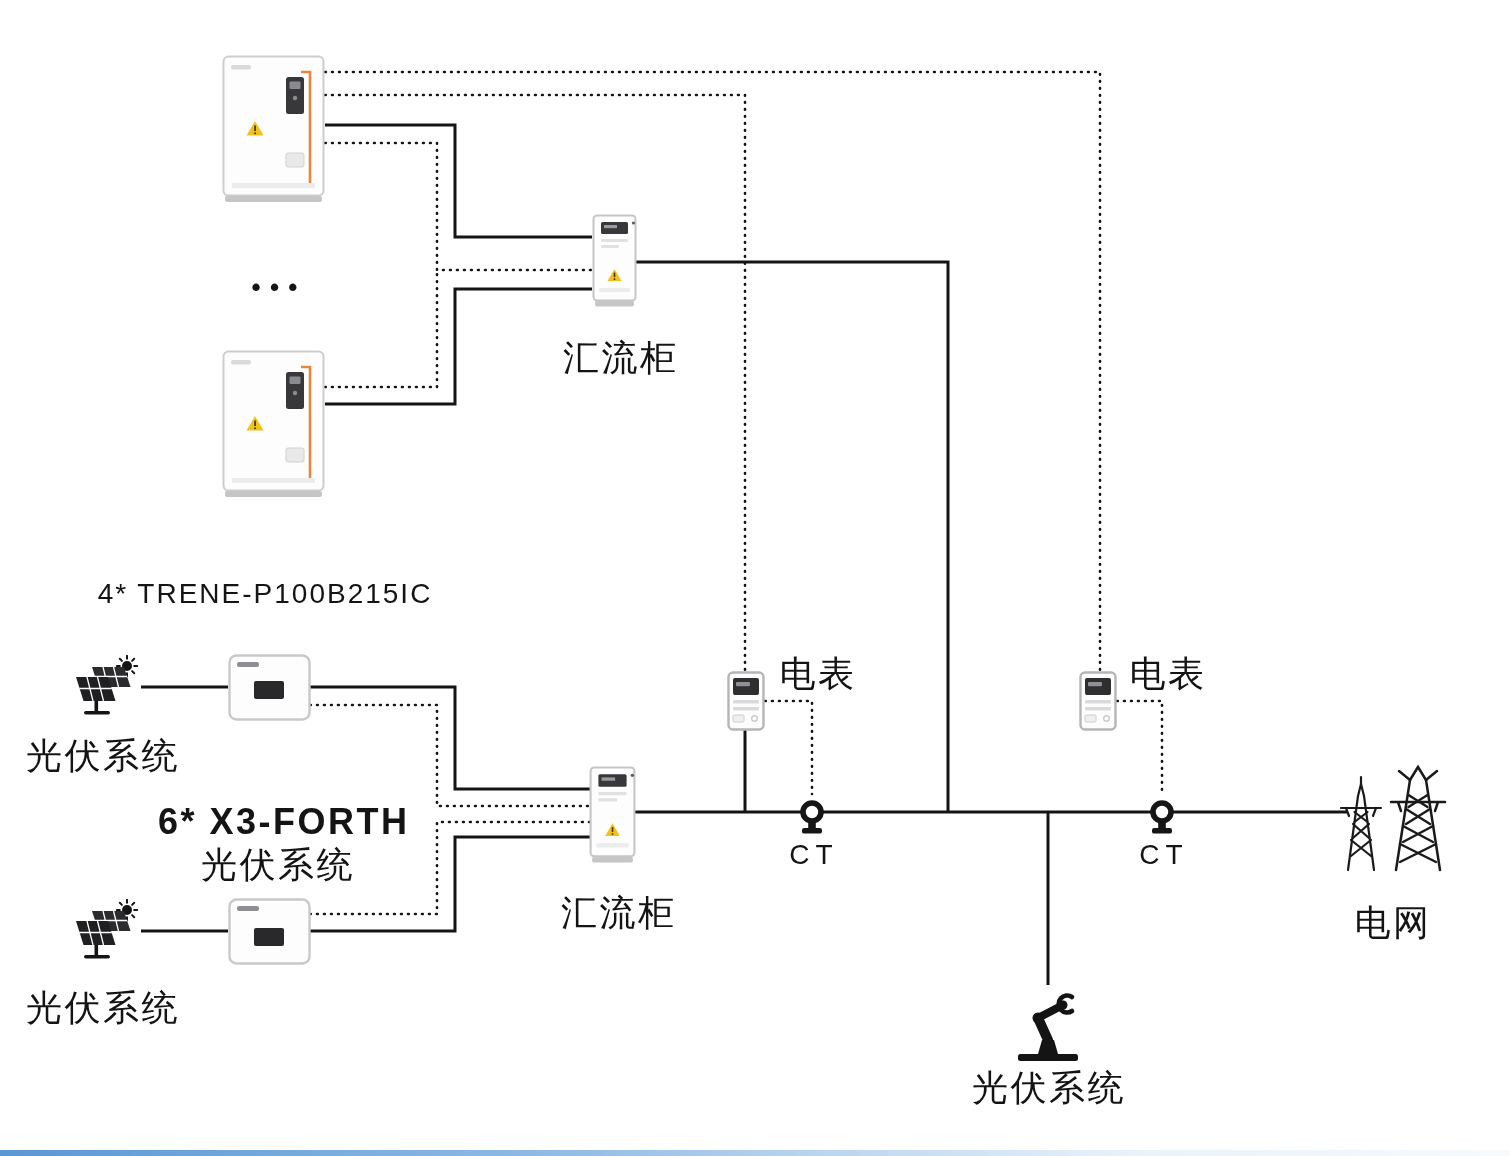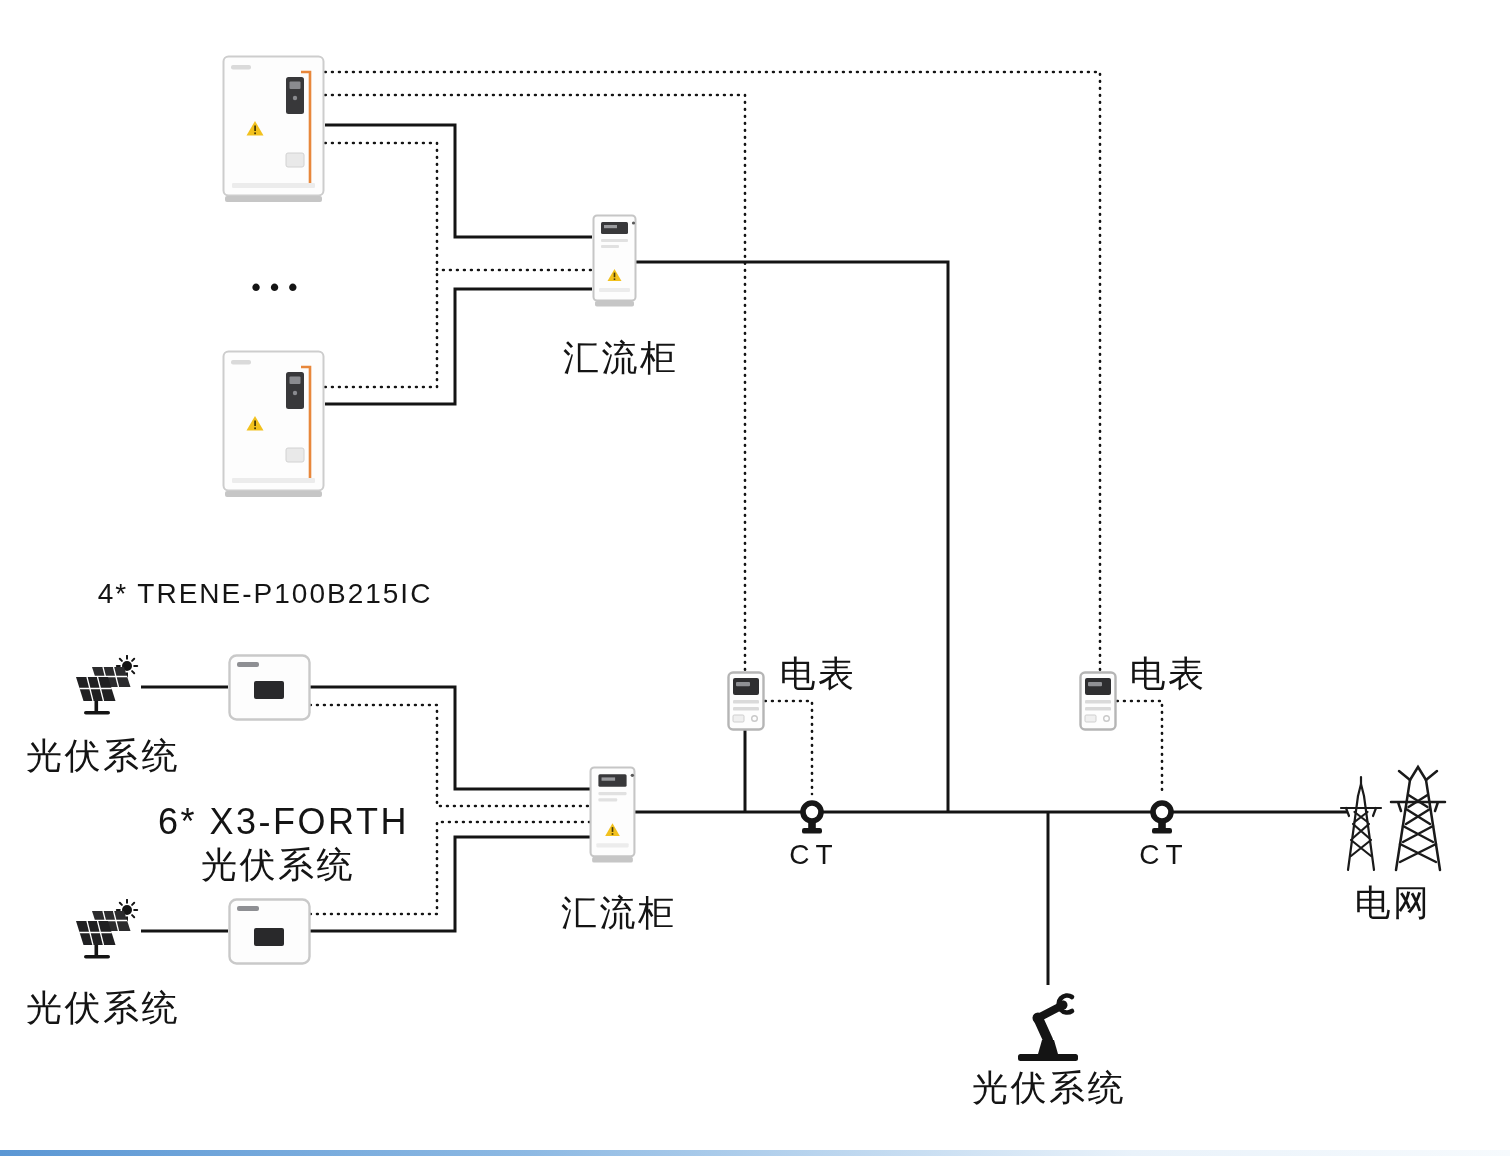--- a/index.html
+++ b/index.html
@@ -33,24 +33,24 @@
   .d-robot { left:1004px; top:982px; width:88px;  height:82px; }
 
   .l-battery     { left:60px;   top:530px;  width:410px; font-size:28px; letter-spacing:2px;margin-top:48px; }
   .l-dots        { left:240px;  top:272px;  width:70px;  font-size:26px; letter-spacing:1px; font-weight:bold; }
   .l-comb-top    { left:563px;  top:334px;  width:110px; }
   .l-comb-bot    { left:561px;  top:889px;  width:110px; }
   .l-meter-left  { left:776px;  top:650px;  width:84px; }
   .l-meter-right { left:1126px; top:650px;  width:84px; }
   .l-ct-left     { left:779px;  top:839px;  width:70px;  font-size:28px; letter-spacing:6px; }
   .l-ct-right    { left:1129px; top:839px;  width:70px;  font-size:28px; letter-spacing:6px; }
-  .l-grid        { left:1348px; top:879px;  width:90px; }
+  .l-grid        { left:1348px; top:899px;  width:90px; }
   .l-pv-top      { left:26px;   top:732px;  width:152px; }
   .l-pv-bot      { left:26px;   top:984px;  width:152px; }
-  .l-inv1        { left:158px;  top:801px;  width:240px; }
+  .l-inv1        { left:158px;  top:801px;  width:240px;font-weight:bold; }
   .l-inv2        { left:158px;  top:841px;  width:240px; }
   .l-load        { left:972px;  top:1064px; width:152px; }
 
   .bottom-strip {
     position:absolute; left:0; bottom:0; width:1510px; height:6px;
     background:linear-gradient(90deg,
       var(--footer-left,#5b97d4) 0%, #8db9e3 35%,
       var(--footer-right,#e9f2fa) 75%, #f6fafd 100%);
   }
 </style>

